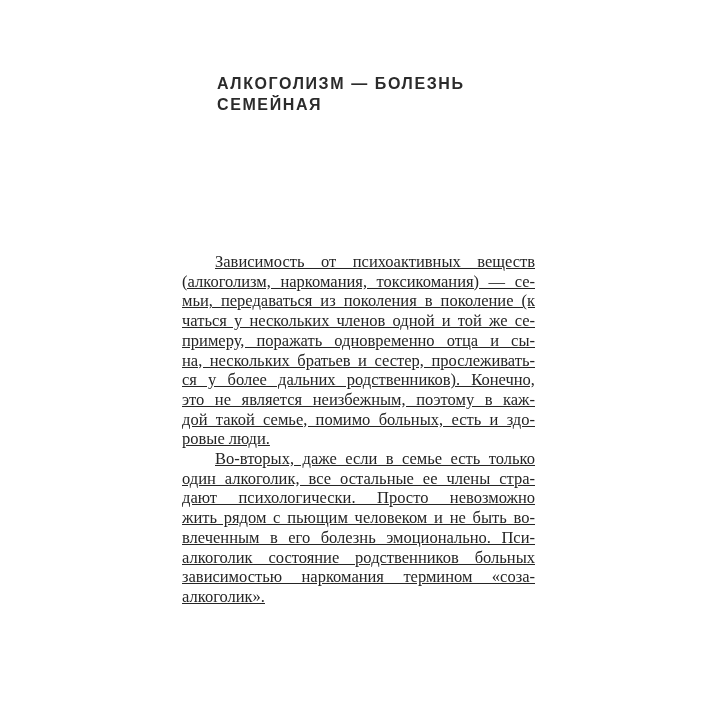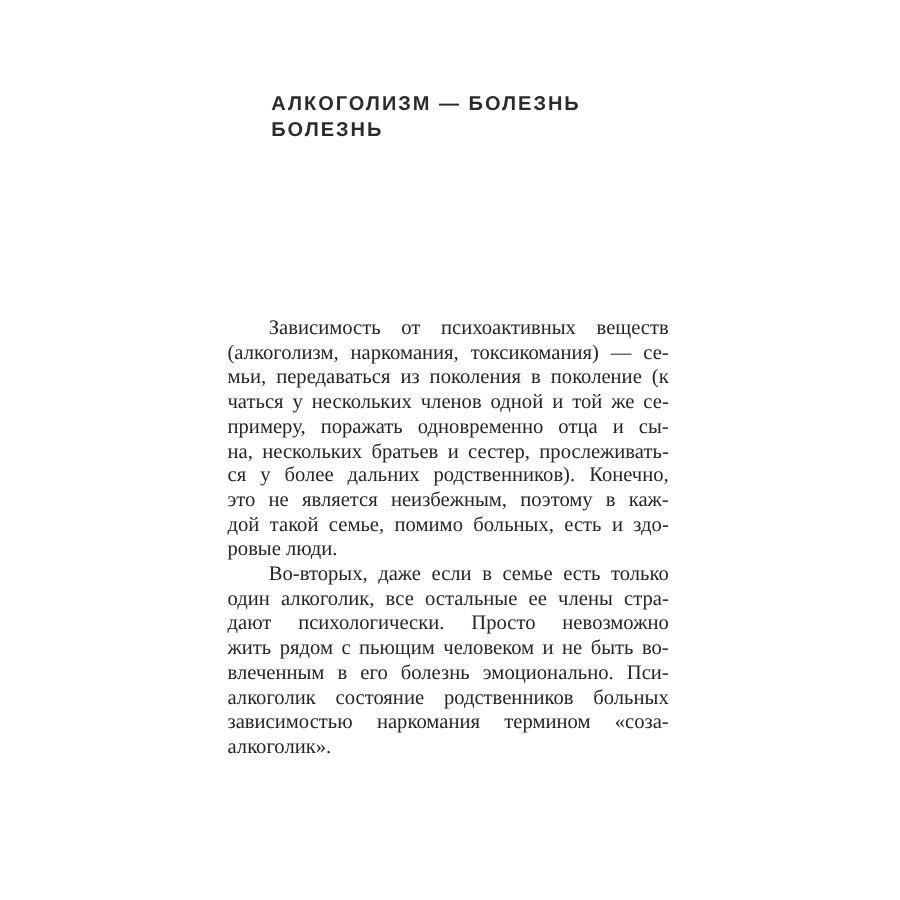--- a/index.html
+++ b/index.html
@@ -39,36 +39,37 @@
     line-height: 19.7px;
     color: #252525;
   }
   .paragraph {
     margin: 0;
   }
   .line {
     text-align: justify;
     text-align-last: justify;
     white-space: nowrap;
+    text-decoration: underline;
   }
   .line.justified-off,
   .line.last {
     text-align-last: left;
   }
   .line.indent {
     text-indent: 33px;
   }
 </style>
 </head>
 <body>
 
 <div class="page">
   <h1 class="title">
     <span class="title-line">АЛКОГОЛИЗМ — БОЛЕЗНЬ</span>
-    <span class="title-line">БОЛЕЗНЬ</span>
+    <span class="title-line">СЕМЕЙНАЯ</span>
   </h1>
   <main class="body-text" id="body-text">
       <div class="paragraph">
         <div class="line indent">Зависимость от психоактивных веществ</div>
         <div class="line">(алкоголизм, наркомания, токсикомания) — се-</div>
         <div class="line">мьи, передаваться из поколения в поколение (к</div>
         <div class="line">чаться у нескольких членов одной и той же се-</div>
         <div class="line">примеру, поражать одновременно отца и сы-</div>
         <div class="line">на, нескольких братьев и сестер, прослеживать-</div>
         <div class="line">ся у более дальних родственников). Конечно,</div>

